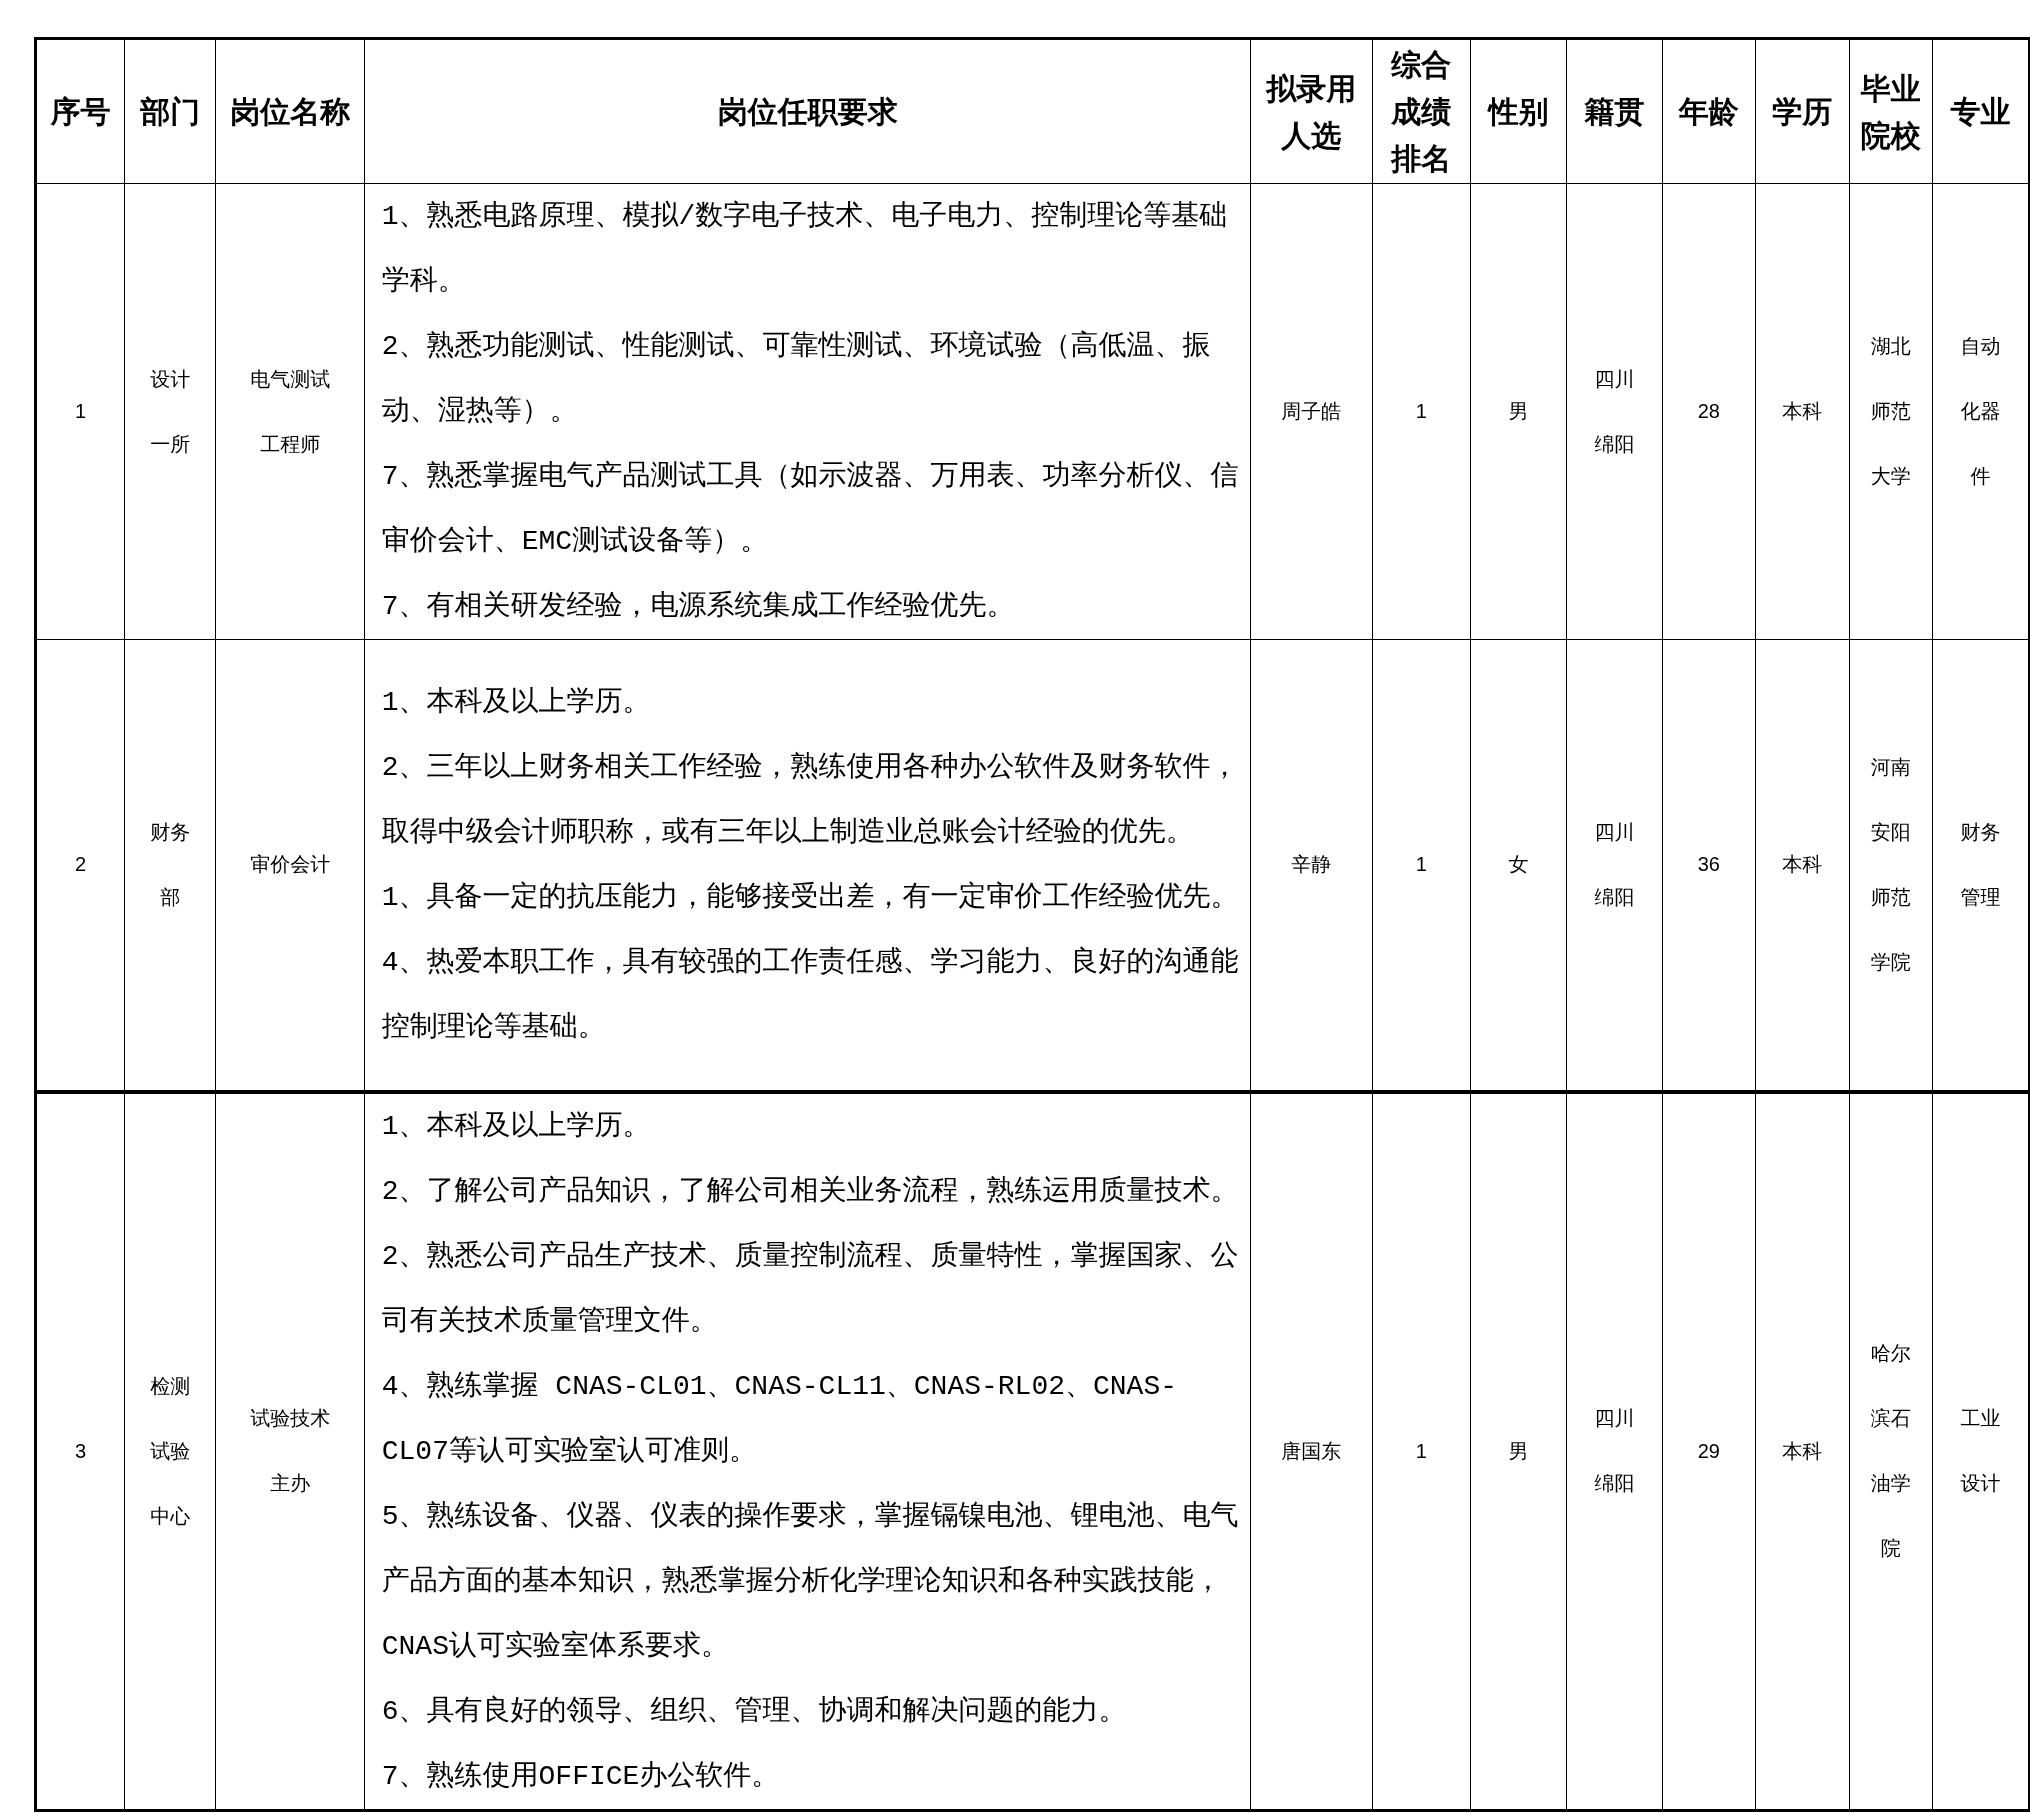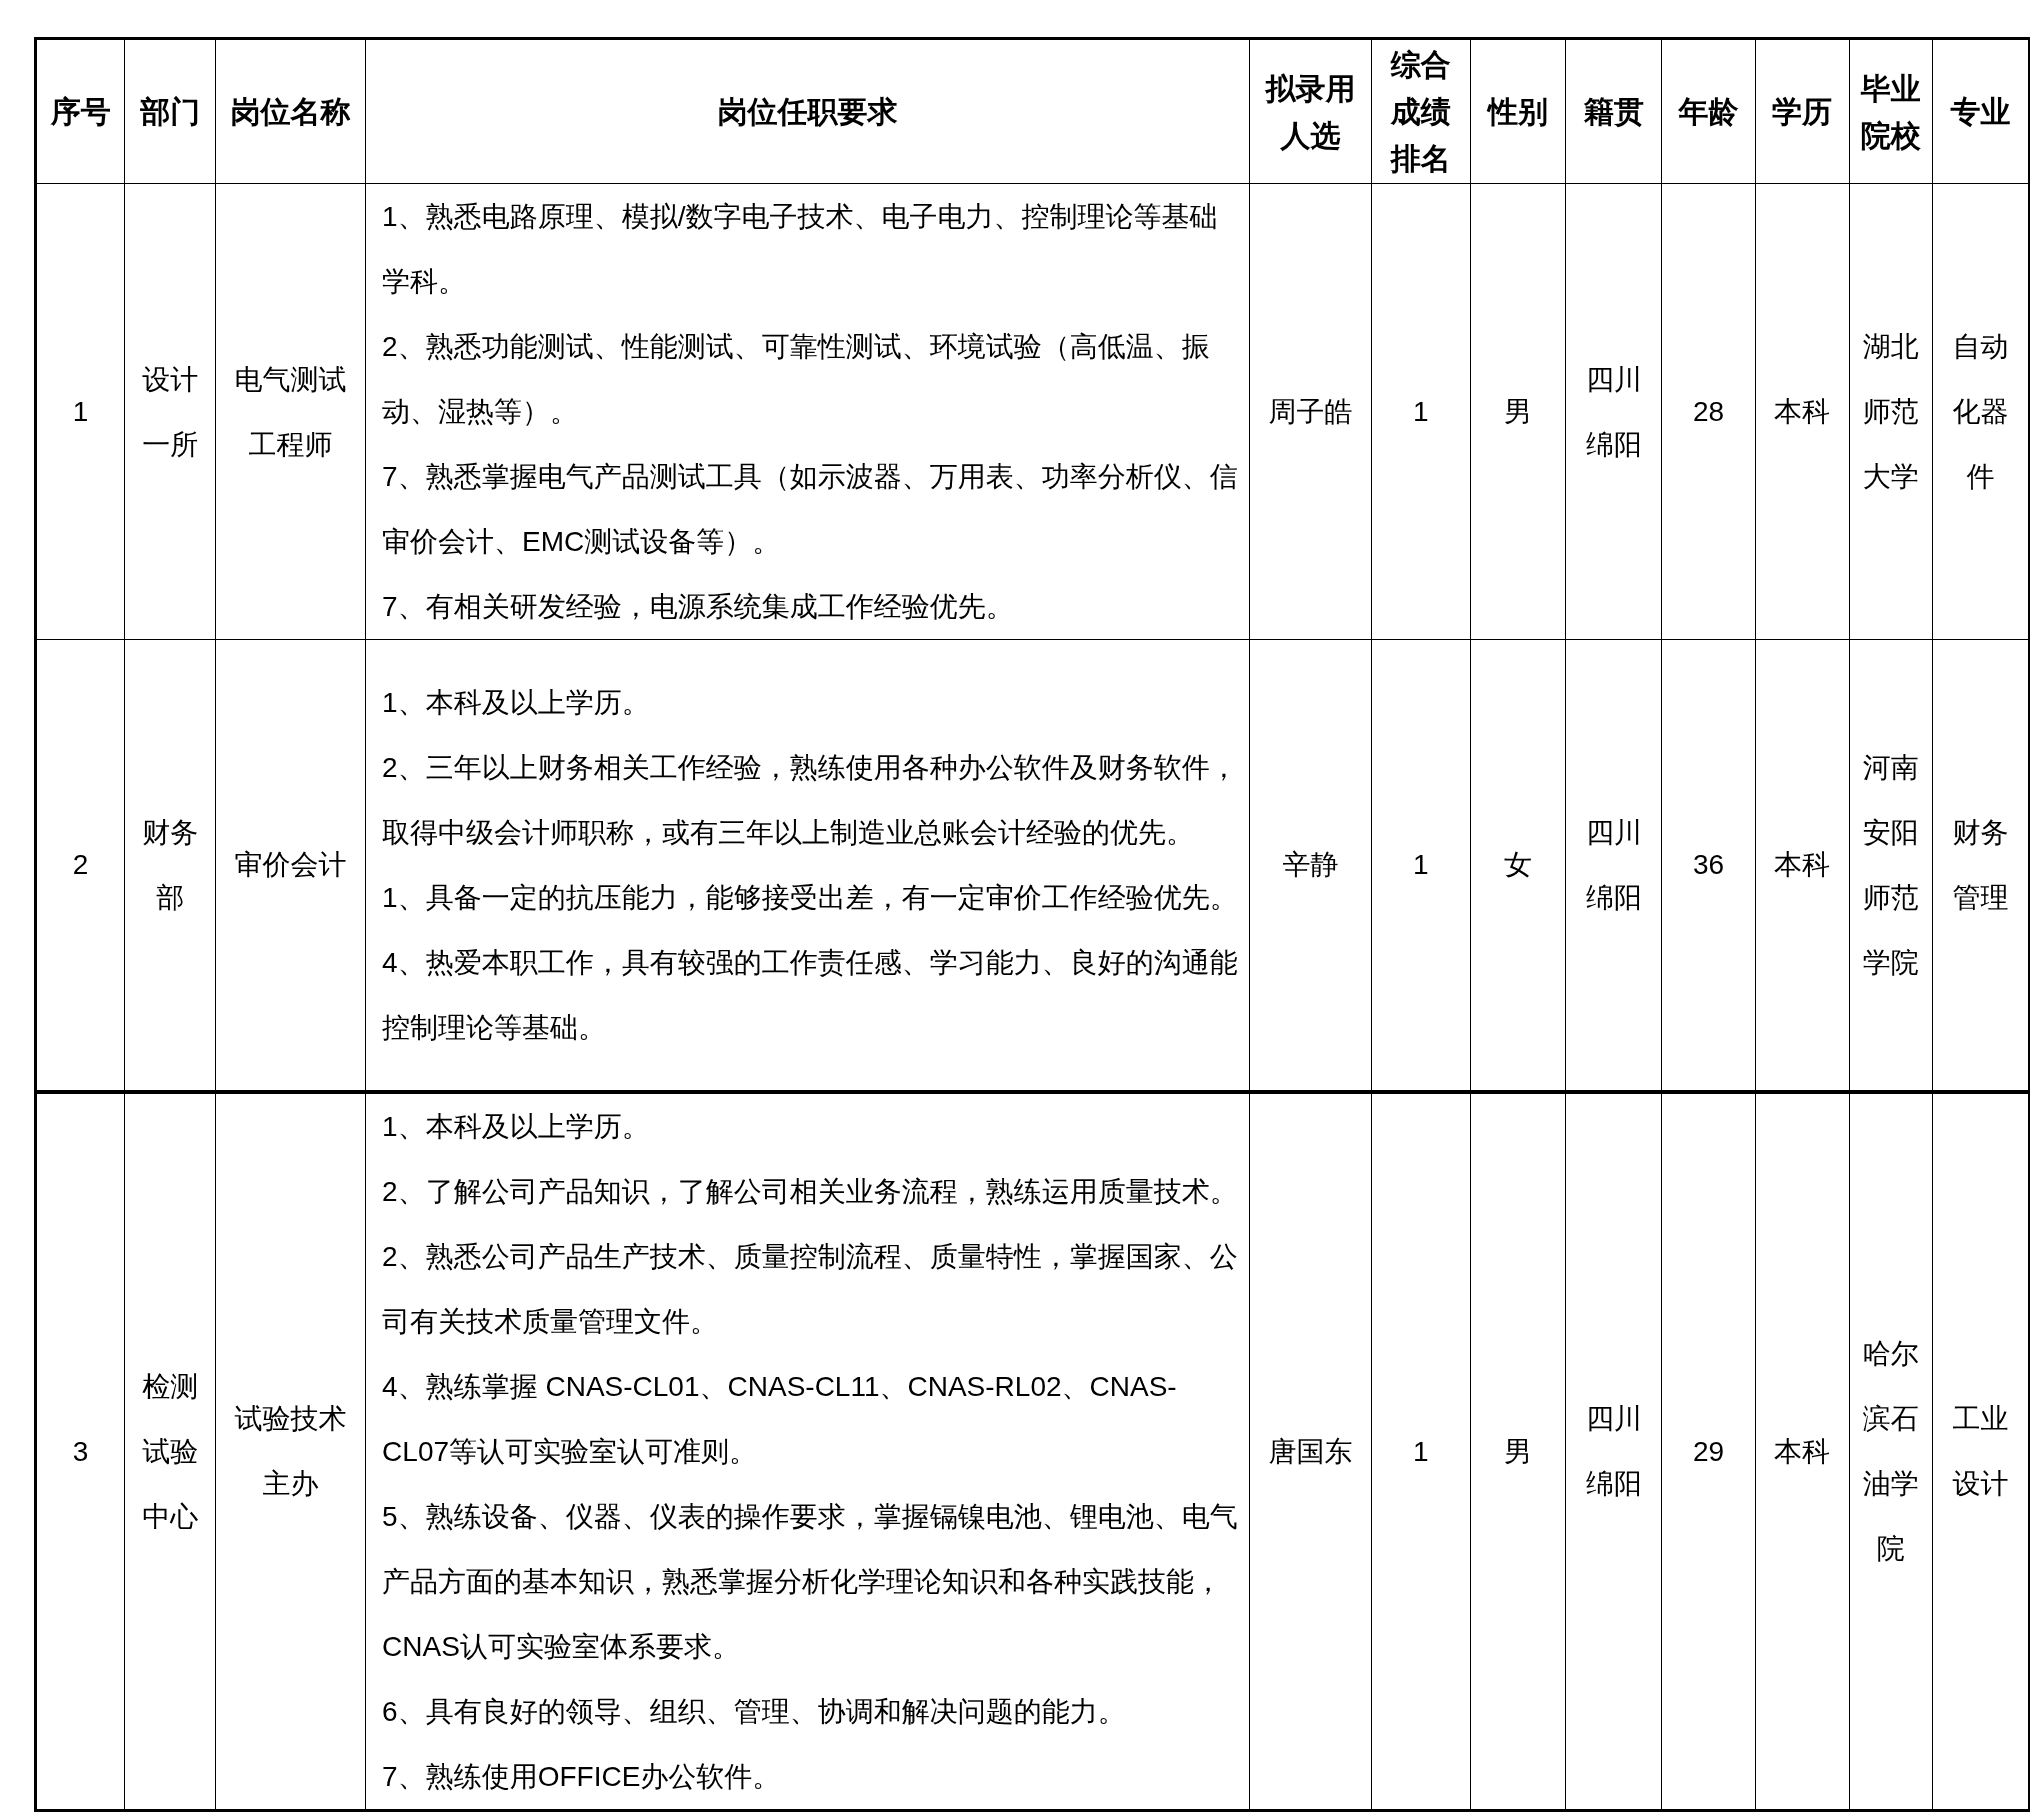--- a/index.html
+++ b/index.html
@@ -13,29 +13,29 @@
     border-collapse:collapse;table-layout:fixed;
     border:3.3px solid #000;
     background:#fff;
   }
   th,td{border:1.6px solid #000;overflow:hidden;padding:0;}
   thead th{
     font-weight:bold;font-size:30px;line-height:47px;
     text-align:center;vertical-align:middle;
   }
   td.center{
-    font-size:28px;line-height:65px;
+    font-size:20px;line-height:65px;
     text-align:center;vertical-align:middle;
   }
   td.req{
     font-size:28px;line-height:65px;
     text-align:left;vertical-align:middle;
     padding:0 11.4px 0 16.3px;
   }
-  td.req .line{white-space:nowrap;}
+  td.req .line{white-space:nowrap;font-family:Liberation Mono, monospace;}
   tr.thick-bottom td{border-bottom-width:4.1px;}
 </style>
 </head>
 <body>
 
 <div class="page">
   <table class="recruit">
     <colgroup id="cols">
         <col style="width: 92px;">
         <col style="width: 94px;">

